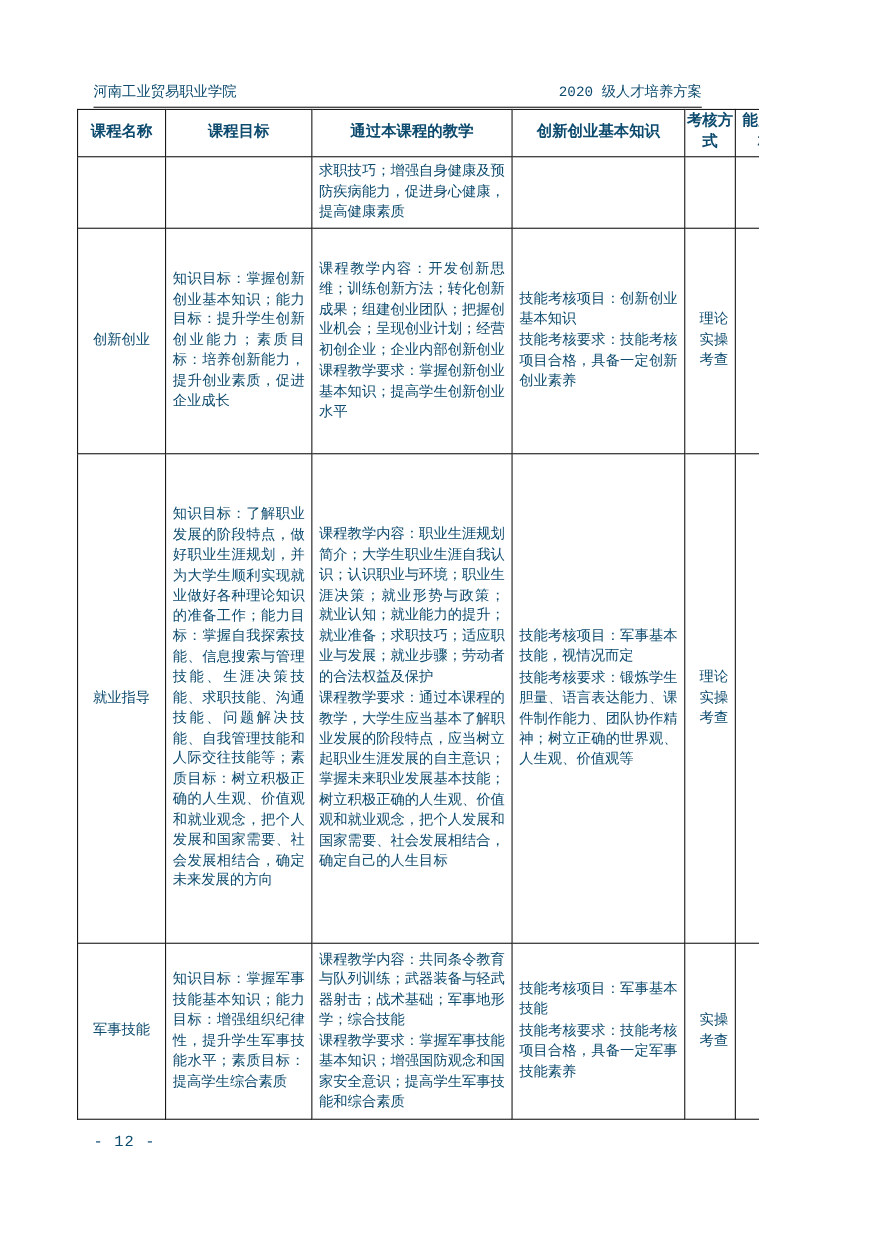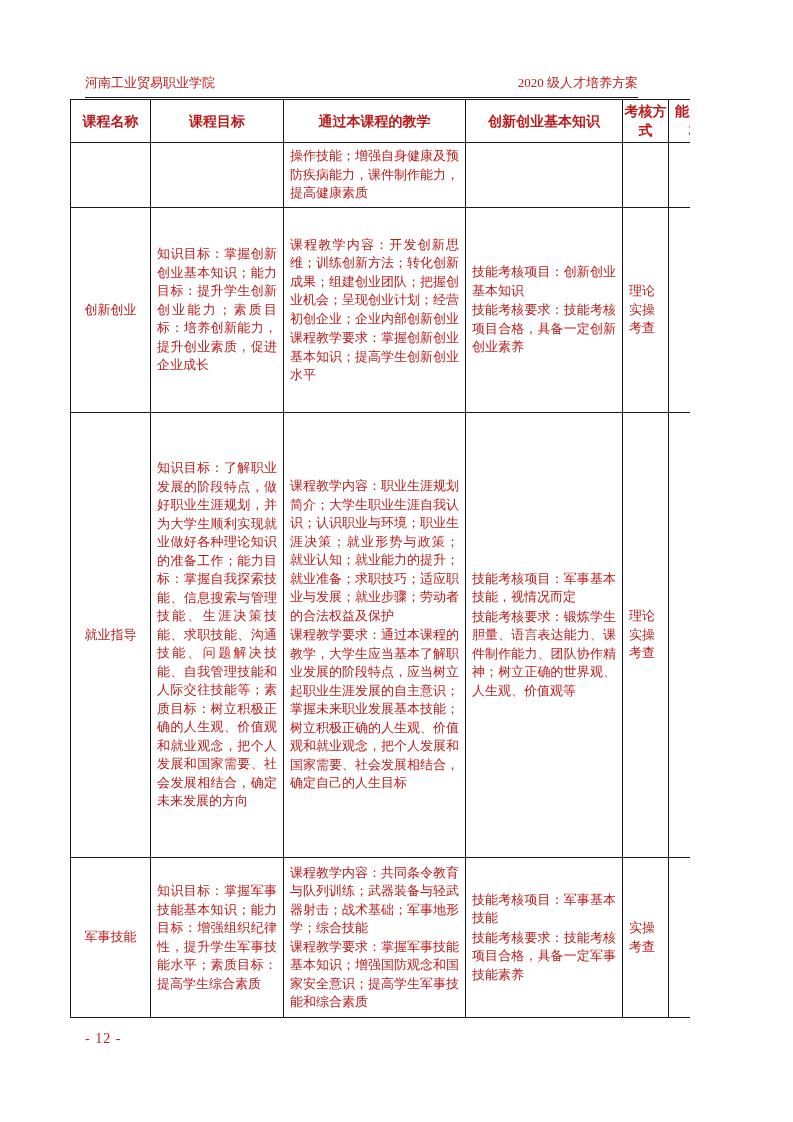--- a/index.html
+++ b/index.html
@@ -2,22 +2,22 @@
 <html><head>
 <meta charset="utf-8">
 <style>
   * { box-sizing: border-box; }
   html, body { margin: 0; padding: 0; background: #ffffff; }
   .page {
     position: relative;
     width: 690px;
     height: 1122px;
     background: #ffffff;
-    font-family: Liberation Serif, serif;
-    color: #b91c1c;
+    font-family: Liberation Mono, monospace;
+    color: #0c4a6e;
     overflow: hidden;
   }
   .page-header {
     position: absolute;
     left: 85px;
     right: 52px;
     top: 74px;
     display: flex;
     justify-content: space-between;
     align-items: flex-end;
@@ -43,21 +43,21 @@
   }
   table.doc-table th {
     font-weight: 700;
     font-size: 14px;
     line-height: 19px;
     text-align: center;
     height: 41px;
     padding: 2px 1px;
   }
   td.cell-course { text-align: center; padding: 3px 2px; }
-  td.cell-method { text-align: left; padding: 3px 2px; }
+  td.cell-method { text-align: right; padding: 3px 2px; }
   td.cell-hours  { text-align: right; padding: 3px 2px; }
   td.cell-objectives, td.cell-content, td.cell-assessment {
     text-align: justify;
   }
   td.cell-content { vertical-align: top; }
   tr.r0 td { height: 65px; }
   tr.r1 td { height: 205px; }
   tr.r2 td { height: 445px; }
   tr.r3 td { height: 160px; }
   .cell p { margin: 0; }
@@ -99,21 +99,21 @@
         <th>创新创业基本知识</th>
         <th>考核方式</th>
         <th>能力目标</th>
       </tr>
     </thead>
     <tbody>
       <tr class="r0">
         <td class="cell cell-course"></td>
         <td class="cell cell-objectives"></td>
         <td class="cell cell-content">
-          <p>操作技能；增强自身健康及预防疾病能力，课件制作能力，提高健康素质</p>
+          <p>求职技巧；增强自身健康及预防疾病能力，促进身心健康，提高健康素质</p>
         </td>
         <td class="cell cell-assessment"></td>
         <td class="cell cell-method"></td>
         <td class="cell cell-hours"></td>
       </tr>
 
       <tr class="r1">
         <td class="cell cell-course">创新创业</td>
         <td class="cell cell-objectives">知识目标：掌握创新创业基本知识；能力目标：提升学生创新创业能力；素质目标：培养创新能力，提升创业素质，促进企业成长</td>
         <td class="cell cell-content">

